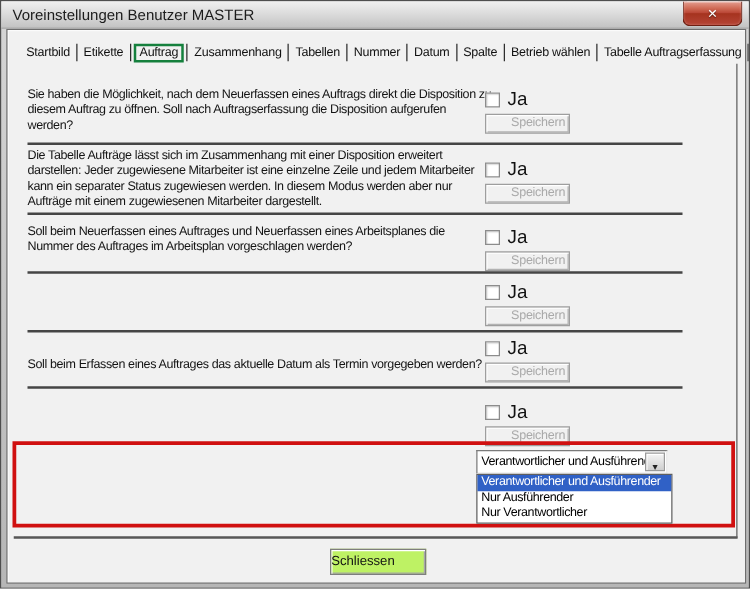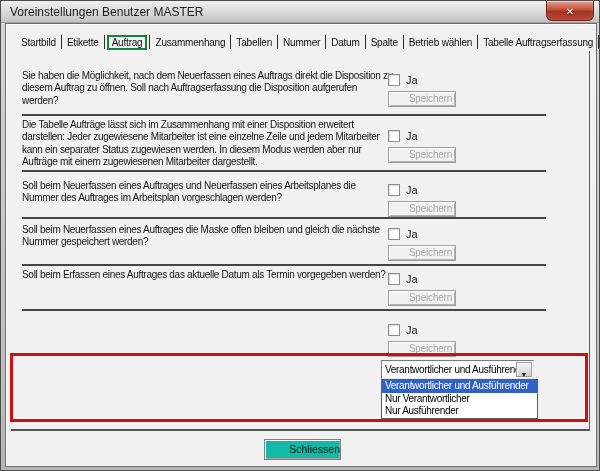--- a/index.html
+++ b/index.html
@@ -34,28 +34,28 @@
   .tab.active{border:2px solid #15803d;padding:0 3px;}
   .tabsep{width:1px;height:14px;background:#2e2e2e;margin:0 2px;}
 
   
   .pageframe{position:absolute;left:5px;top:27px;width:579px;height:380px;
     border-right:1px solid #5f5f5f;border-bottom:2px solid #565656;}
 
   
   .qblock{position:absolute;left:16px;width:372px;}
   .qtext{font-size:10px;letter-spacing:-0.3px;line-height:12.4px;color:#141414;}
-  .b1{top:46px}.b2{top:95px}.b3{top:156px}.b4{top:200px}.b5{top:245px}.b6{top:296px}
+  .b1{top:46px}.b2{top:95px}.b3{top:156px}.b4{top:200px}.b5{top:262px}.b6{top:296px}
 
   .rightcol{position:absolute;left:382px;width:80px;}
   .rc1{top:49px}.rc2{top:105px}.rc3{top:159px}.rc4{top:203px}.rc5{top:248px}.rc6{top:299px}
   .cbrow{display:flex;align-items:center;height:13px;}
   .cb{width:12px;height:12px;background:#fff;border:1px solid #8c8c8c;
     box-shadow:inset 1px 1px 1px rgba(0,0,0,.14);cursor:pointer;}
-  .cblabel{margin-left:6px;font-size:11px;color:#111;cursor:default;}
+  .cblabel{margin-left:6px;font-size:15px;color:#111;cursor:default;}
   .btn3d{display:block;margin-top:5px;width:68px;height:16px;
     background:#f1f1f1;border:1px solid #9e9e9e;
     box-shadow:inset 1px 1px 0 #ffffff, inset -1px -1px 0 #b2b2b2;
     font-size:10px;letter-spacing:-0.2px;text-align:center;line-height:14px;padding-left:17px;}
   .btn-disabled{color:#a9a9a9;}
 
   .divider{position:absolute;left:16px;width:524px;height:2px;background:#454545;}
   .d1{top:90px}.d2{top:146px}.d3{top:193px}.d4{top:240px}.d5{top:285px}
 
   
@@ -75,23 +75,23 @@
   .combo-arrow .ar{font-size:7px;line-height:14px;color:#222;}
 
   .droplist{position:absolute;left:375px;top:355px;width:157px;background:#fff;
     border:1px solid #5f5f5f;}
   .opt{height:12.5px;line-height:12.4px;font-size:10px;letter-spacing:-0.3px;
     padding-left:3px;color:#000;white-space:nowrap;overflow:hidden;cursor:pointer;}
   .opt.selected{background:#3061c6;color:#fff;}
 
   
   .schliessen{position:absolute;left:258px;top:415px;width:77px;height:21px;
-    background:#14b8a6;border:1px solid #7e7e7e;
+    background:#bef264;border:1px solid #7e7e7e;
     box-shadow:inset 1px 1px 0 #ffffff, inset -1px -1px 0 #a8a8a8;
-    font-size:10.5px;color:#111;text-align:right;line-height:19px;cursor:pointer;}
+    font-size:10.5px;color:#111;text-align:left;line-height:19px;cursor:pointer;}
 </style>
 </head>
 <body>
 
 <div class="window">
 
   <div class="titlebar">
     <span class="title">Voreinstellungen Benutzer MASTER</span>
     <div class="closebtn">
       <span class="x">✕</span>
@@ -154,23 +154,20 @@
     </div>
     <div class="rightcol rc3">
       <div class="cbrow">
           <span class="cb"></span>
         <span class="cblabel">Ja</span>
         </div>
       <div class="btn3d btn-disabled">Speichern</div>
     </div>
     <div class="divider d3"></div>
 
-    <div class="qblock b4">
-      <div class="qtext">Soll beim Neuerfassen eines Auftrages die Maske offen bleiben und gleich die nächste Nummer gespeichert werden?</div>
-    </div>
     <div class="rightcol rc4">
       <div class="cbrow">
           <span class="cb"></span>
         <span class="cblabel">Ja</span>
         </div>
       <div class="btn3d btn-disabled">Speichern</div>
     </div>
     <div class="divider d4"></div>
 
     <div class="qblock b5">
@@ -196,20 +193,20 @@
     <div class="redbox"></div>
 
     <div class="combo">
       <span class="combo-text">Verantwortlicher und Ausführender</span>
       <span class="combo-arrow">
         <span class="ar">▼</span>
       </span>
     </div>
     <div class="droplist">
       <div class="opt selected">Verantwortlicher und Ausführender</div>
+      <div class="opt">Nur Ausführender</div>
       <div class="opt">Nur Verantwortlicher</div>
-      <div class="opt">Nur Ausführender</div>
     </div>
 
     <div class="schliessen">Schliessen</div>
 
   </div>
 </div>
 
 </body></html>

